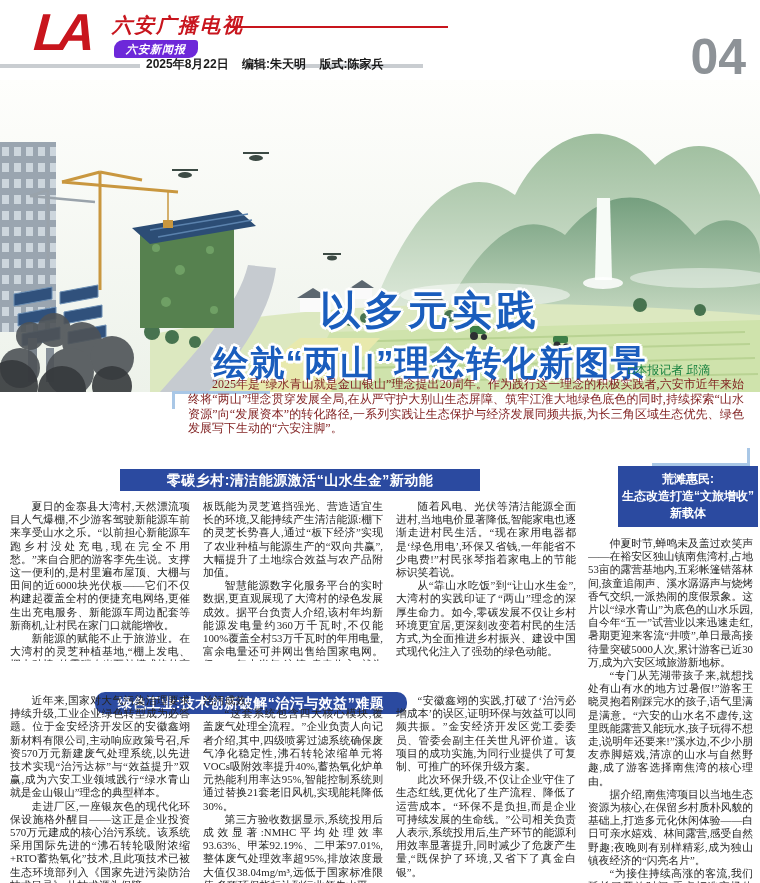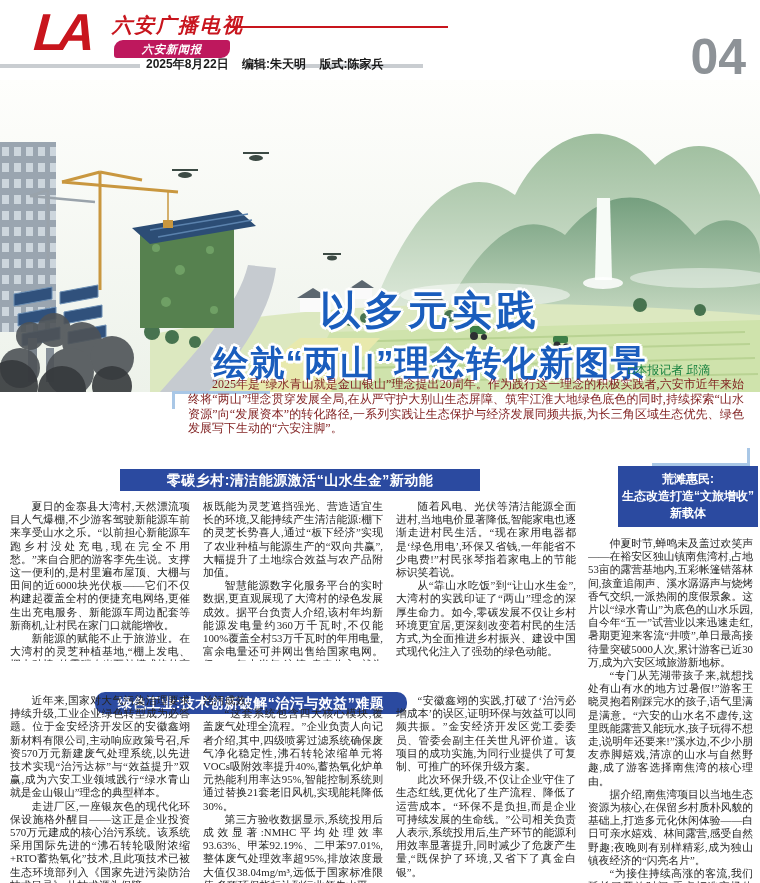--- a/index.html
+++ b/index.html
@@ -4,22 +4,22 @@
 <style>
   html,body{margin:0;padding:0;background:#e8e8e8;}
   #page{position:relative;width:760px;height:883px;margin:0 auto;background:#fff;overflow:hidden;
         font-family:"Liberation Serif",serif;color:#222;}
   
   .logo-la{position:absolute;left:34px;top:6px;color:#c8151d;
            font:italic 900 52px/52px "Liberation Sans",sans-serif;letter-spacing:-8px;transform:skewX(-4deg);}
   .brand-name{position:absolute;left:112px;top:12px;color:#c8151d;
               font:italic bold 20px "Liberation Serif",serif;letter-spacing:2px;}
   .brand-line{position:absolute;left:230px;top:26px;width:218px;height:2px;background:#c8151d;}
-  .brand-badge{position:absolute;left:114px;top:40px;background:#be185d;color:#fff;
-               font:italic bold 11px/16px "Liberation Sans",sans-serif;padding:1px 28px;
+  .brand-badge{position:absolute;left:114px;top:40px;background:#6d28d9;color:#fff;
+               font:italic bold 11px/16px "Liberation Sans",sans-serif;padding:1px 12px;
                border-radius:9px 3px 9px 3px;letter-spacing:1px;}
   .rule-seg{position:absolute;top:64px;height:4px;background:#c9cdd1;}
   .rule-a{left:0;width:140px;}
   .rule-b{left:293px;width:130px;}
   .dateline{position:absolute;left:146px;top:56px;font:bold 12px "Liberation Sans",sans-serif;color:#1a1a1a;
             white-space:nowrap;text-align:center;}
   .dateline span{margin-right:10px;}
   .page-head{position:absolute;right:14px;top:34px;display:flex;align-items:flex-end;}
   .page-label{font:900 30px/40px "Liberation Sans",sans-serif;color:#000;letter-spacing:2px;}
   .page-number{font:900 50px/46px "Liberation Sans",sans-serif;color:#8d9297;margin-left:6px;}

